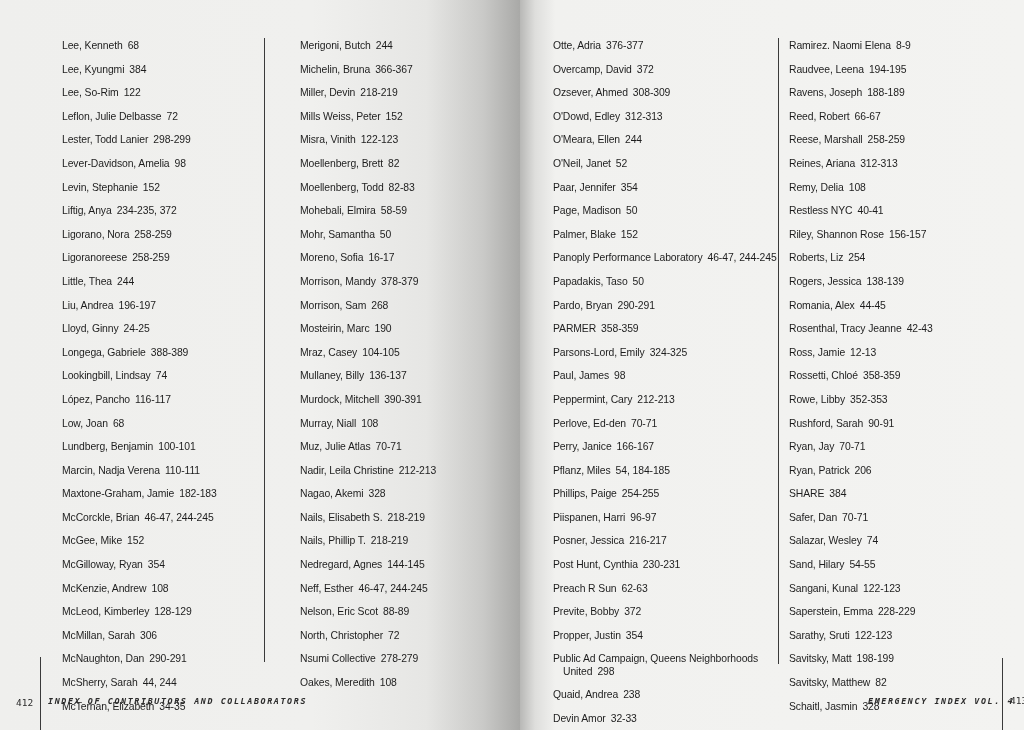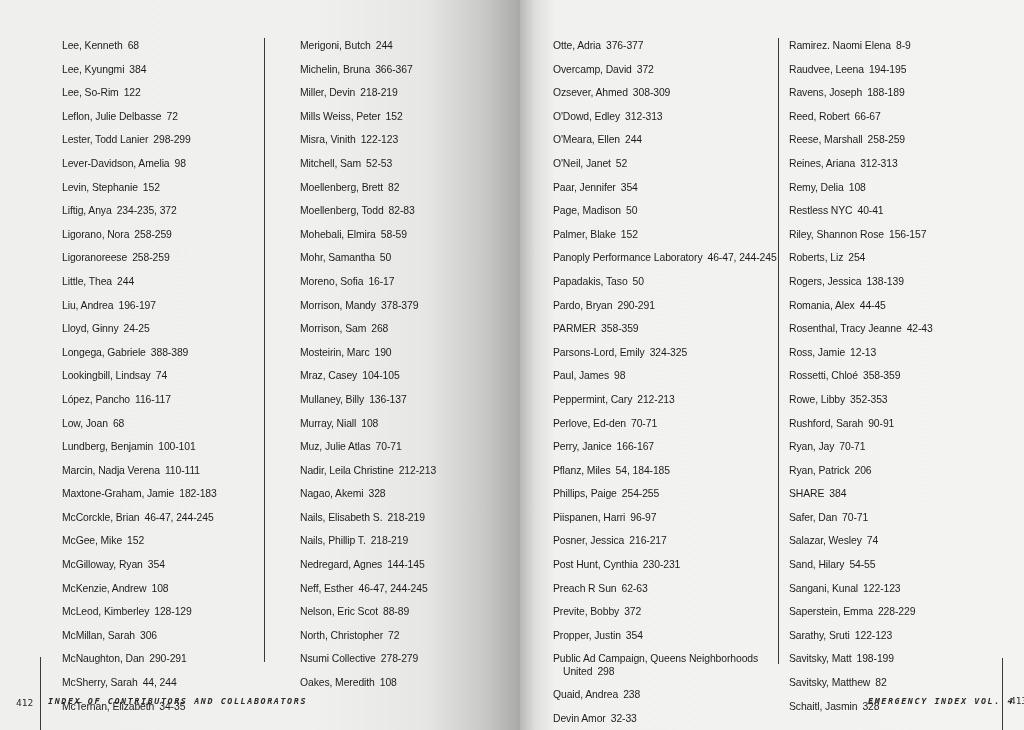--- a/index.html
+++ b/index.html
@@ -83,31 +83,31 @@
       <div class="entry"><span>McNaughton, Dan</span><span class="pages">290-291</span></div>
       <div class="entry"><span>McSherry, Sarah</span><span class="pages">44, 244</span></div>
       <div class="entry"><span>McTernan, Elizabeth</span><span class="pages">34-35</span></div>
     </div>
   <div class="col" id="col2">
       <div class="entry"><span>Merigoni, Butch</span><span class="pages">244</span></div>
       <div class="entry"><span>Michelin, Bruna</span><span class="pages">366-367</span></div>
       <div class="entry"><span>Miller, Devin</span><span class="pages">218-219</span></div>
       <div class="entry"><span>Mills Weiss, Peter</span><span class="pages">152</span></div>
       <div class="entry"><span>Misra, Vinith</span><span class="pages">122-123</span></div>
-      <div class="entry"><span>Mitchell, Sam</span><span class="pages">52-53</span></div>
       <div class="entry"><span>Moellenberg, Brett</span><span class="pages">82</span></div>
       <div class="entry"><span>Moellenberg, Todd</span><span class="pages">82-83</span></div>
       <div class="entry"><span>Mohebali, Elmira</span><span class="pages">58-59</span></div>
       <div class="entry"><span>Mohr, Samantha</span><span class="pages">50</span></div>
       <div class="entry"><span>Moreno, Sofia</span><span class="pages">16-17</span></div>
       <div class="entry"><span>Morrison, Mandy</span><span class="pages">378-379</span></div>
       <div class="entry"><span>Morrison, Sam</span><span class="pages">268</span></div>
       <div class="entry"><span>Mosteirin, Marc</span><span class="pages">190</span></div>
       <div class="entry"><span>Mraz, Casey</span><span class="pages">104-105</span></div>
       <div class="entry"><span>Mullaney, Billy</span><span class="pages">136-137</span></div>
+      <div class="entry"><span>Murdock, Mitchell</span><span class="pages">390-391</span></div>
       <div class="entry"><span>Murray, Niall</span><span class="pages">108</span></div>
       <div class="entry"><span>Muz, Julie Atlas</span><span class="pages">70-71</span></div>
       <div class="entry"><span>Nadir, Leila Christine</span><span class="pages">212-213</span></div>
       <div class="entry"><span>Nagao, Akemi</span><span class="pages">328</span></div>
       <div class="entry"><span>Nails, Elisabeth S.</span><span class="pages">218-219</span></div>
       <div class="entry"><span>Nails, Phillip T.</span><span class="pages">218-219</span></div>
       <div class="entry"><span>Nedregard, Agnes</span><span class="pages">144-145</span></div>
       <div class="entry"><span>Neff, Esther</span><span class="pages">46-47, 244-245</span></div>
       <div class="entry"><span>Nelson, Eric Scot</span><span class="pages">88-89</span></div>
       <div class="entry"><span>North, Christopher</span><span class="pages">72</span></div>

